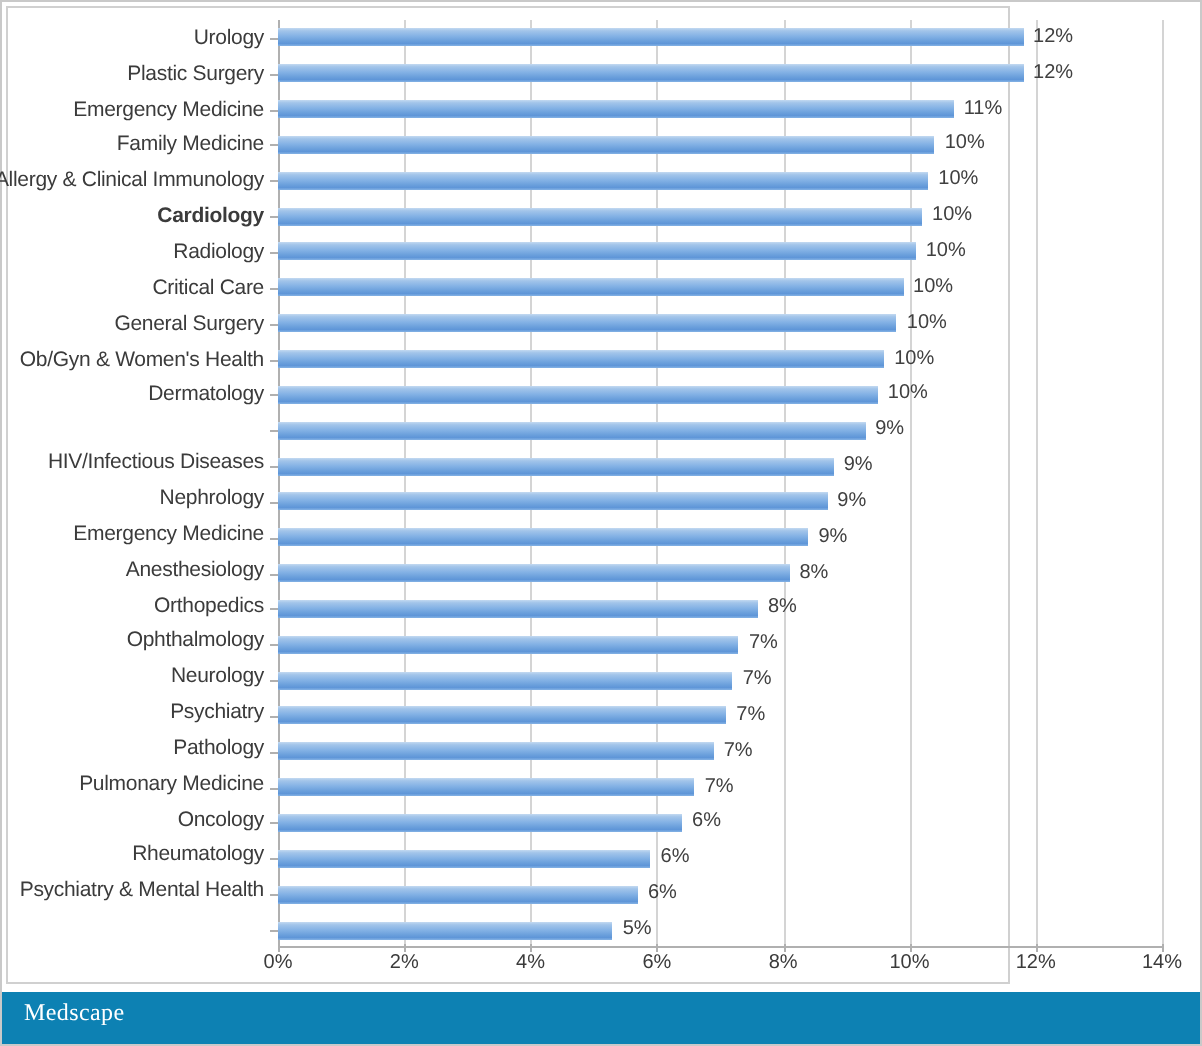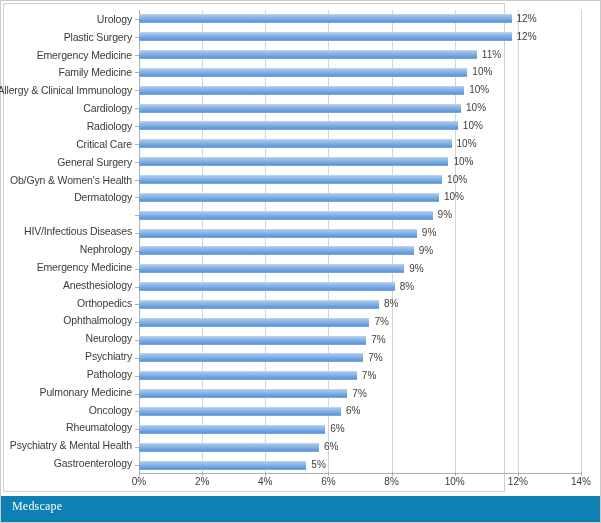--- a/index.html
+++ b/index.html
@@ -216,40 +216,39 @@
 
   <div class="chart-card">
     <div class="chart-inner">
 
       <div class="cat-labels">
           <div class="cat-label" style="height: 17.8462px;">Urology</div>
           <div class="cat-label" style="height: 17.8462px;">Plastic Surgery</div>
           <div class="cat-label" style="height: 17.8462px;">Emergency Medicine</div>
           <div class="cat-label" style="height: 17.8462px;">Family Medicine</div>
           <div class="cat-label" style="height: 17.8462px;">Allergy &amp; Clinical Immunology</div>
-          <div class="cat-label" style="height: 17.8462px;">Cardiology</div>
+          <div class="cat-label" style="height: 17.8462px; font-weight: bold;">Cardiology</div>
           <div class="cat-label" style="height: 17.8462px;">Radiology</div>
           <div class="cat-label" style="height: 17.8462px;">Critical Care</div>
           <div class="cat-label" style="height: 17.8462px; text-align: center;">General Surgery</div>
           <div class="cat-label" style="height: 17.8462px;">Ob/Gyn &amp; Women's Health</div>
           <div class="cat-label" style="height: 17.8462px;">Dermatology</div>
           <div class="cat-label" style="height: 17.8462px; margin-top: 16px;">HIV/Infectious Diseases</div>
           <div class="cat-label" style="height: 17.8462px;">Nephrology</div>
           <div class="cat-label" style="height: 17.8462px;">Emergency Medicine</div>
           <div class="cat-label" style="height: 17.8462px;">Anesthesiology</div>
           <div class="cat-label" style="height: 17.8462px;">Orthopedics</div>
           <div class="cat-label" style="height: 17.8462px;">Ophthalmology</div>
           <div class="cat-label" style="height: 17.8462px;">Neurology</div>
           <div class="cat-label" style="height: 17.8462px;">Psychiatry</div>
           <div class="cat-label" style="height: 17.8462px;">Pathology</div>
           <div class="cat-label" style="height: 17.8462px;">Pulmonary Medicine</div>
           <div class="cat-label" style="height: 17.8462px;">Oncology</div>
           <div class="cat-label" style="height: 17.8462px;">Rheumatology</div>
           <div class="cat-label" style="height: 17.8462px;">Psychiatry &amp; Mental Health</div>
-          <div class="cat-label" style="height: 17.8462px;">Gastroenterology</div>
         </div>
 
       <div class="plot-area">
         <div class="gridlines">
             <div class="gridline axis0" style="left: 0px;"></div>
             <div class="gridline" style="left: 63.1429px;"></div>
             <div class="gridline" style="left: 126.286px;"></div>
             <div class="gridline" style="left: 189.429px;"></div>
             <div class="gridline" style="left: 252.571px;"></div>
             <div class="gridline" style="left: 315.714px;"></div>

